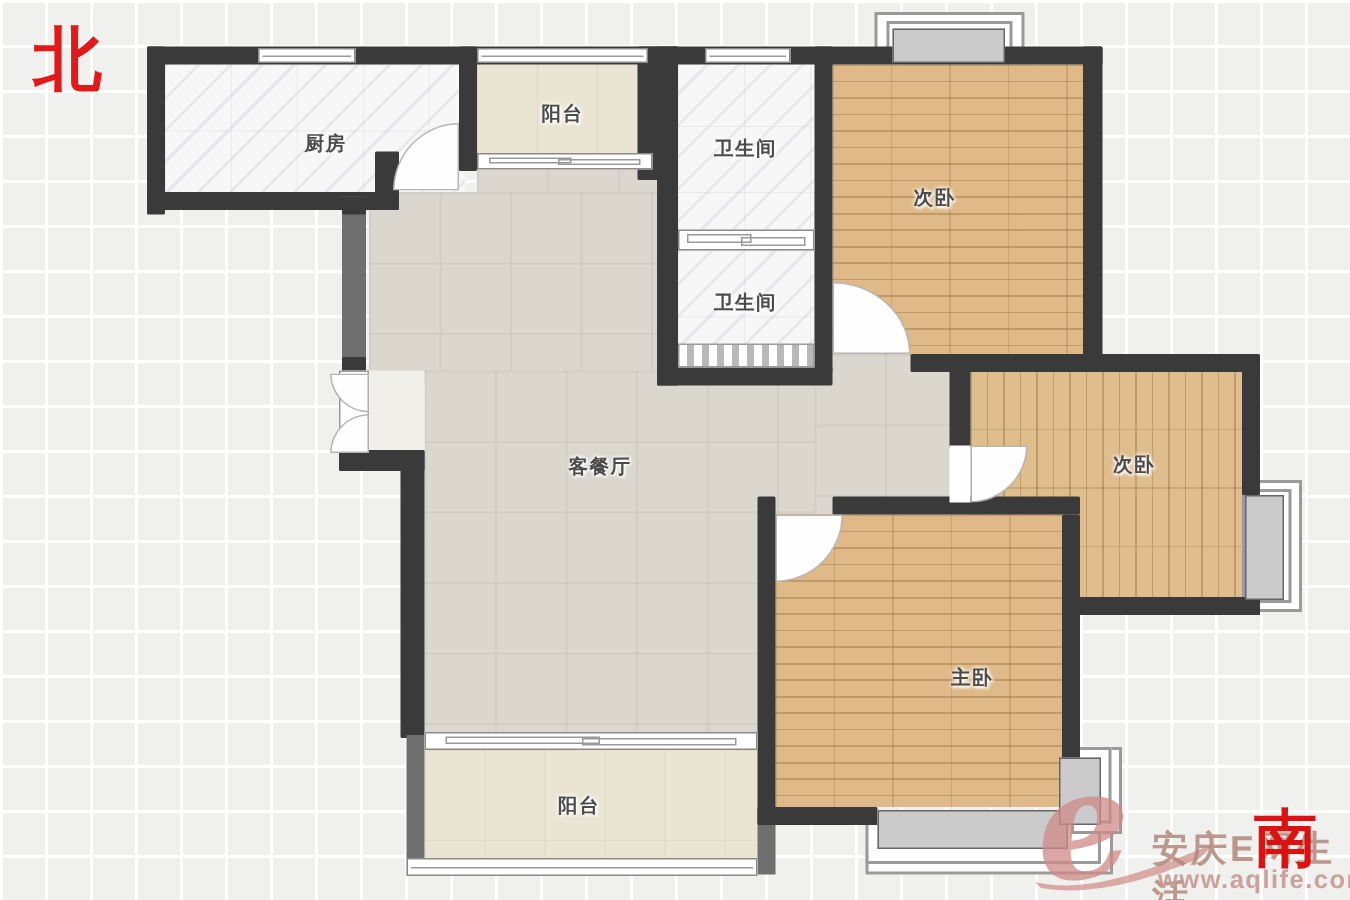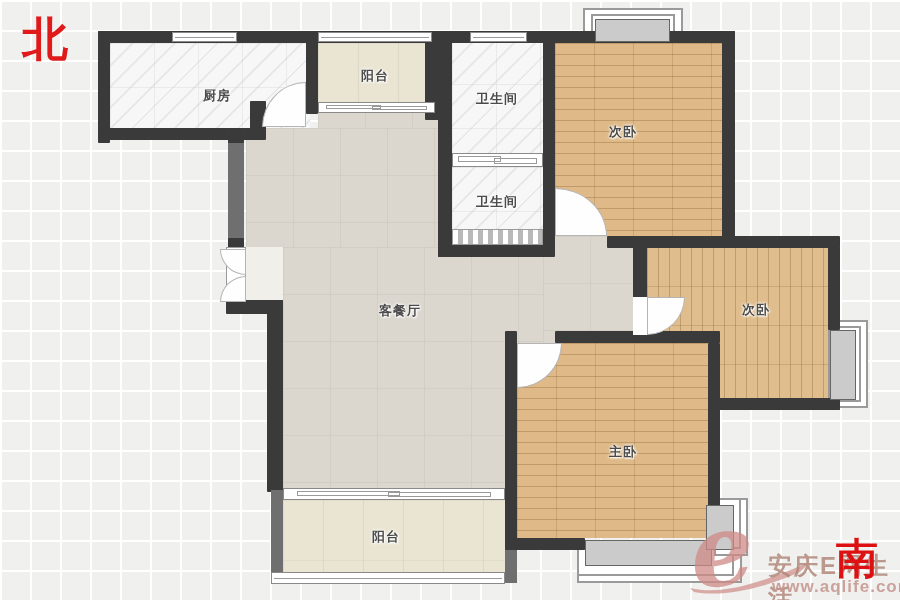--- a/index.html
+++ b/index.html
@@ -145,21 +145,21 @@
   <div class="abs arc" style="left:220px;top:249px;width:26px;height:26px;border-radius:0 0 0 100%;"></div>
   <div class="abs arc" style="left:220px;top:276px;width:26px;height:26px;border-radius:100% 0 0 0;"></div>
 
   <div class="abs rlabel" style="left:205px;top:96px;margin-left:12px;">厨房</div>
   <div class="abs rlabel" style="left:375px;top:76px;">阳台</div>
   <div class="abs rlabel" style="left:497px;top:99px;">卫生间</div>
   <div class="abs rlabel" style="left:497px;top:202px;">卫生间</div>
   <div class="abs rlabel" style="left:623px;top:132px;">次卧</div>
   <div class="abs rlabel" style="left:756px;top:310px;">次卧</div>
   <div class="abs rlabel" style="left:400px;top:311px;">客餐厅</div>
-  <div class="abs rlabel" style="left:623px;top:452px;text-align:center;">主卧</div>
+  <div class="abs rlabel" style="left:648px;top:452px;text-align:center;">主卧</div>
   <div class="abs rlabel" style="left:386px;top:537px;">阳台</div>
 
   <div class="abs compass north">北</div>
   <div class="abs compass south">南</div>
 
   <div class="abs wm wm-e">e</div>
   <svg class="abs wm wm-swoosh" width="130" height="40" viewBox="0 0 130 40">
     <path d="M2,32 C35,40 75,26 122,6 L112,16 C80,30 40,42 6,36 Z" fill="rgba(205,138,134,.7)"></path>
   </svg>
   <div class="abs wm wm-brand">安庆E网生活</div>

